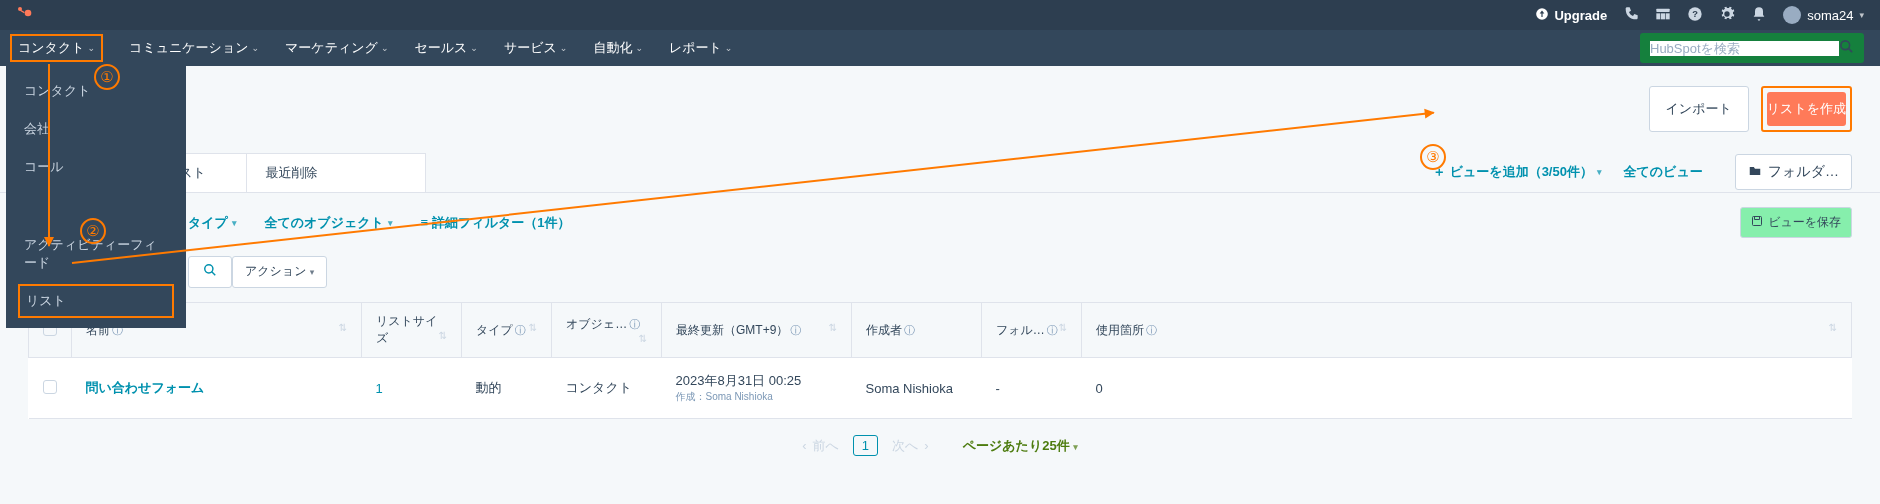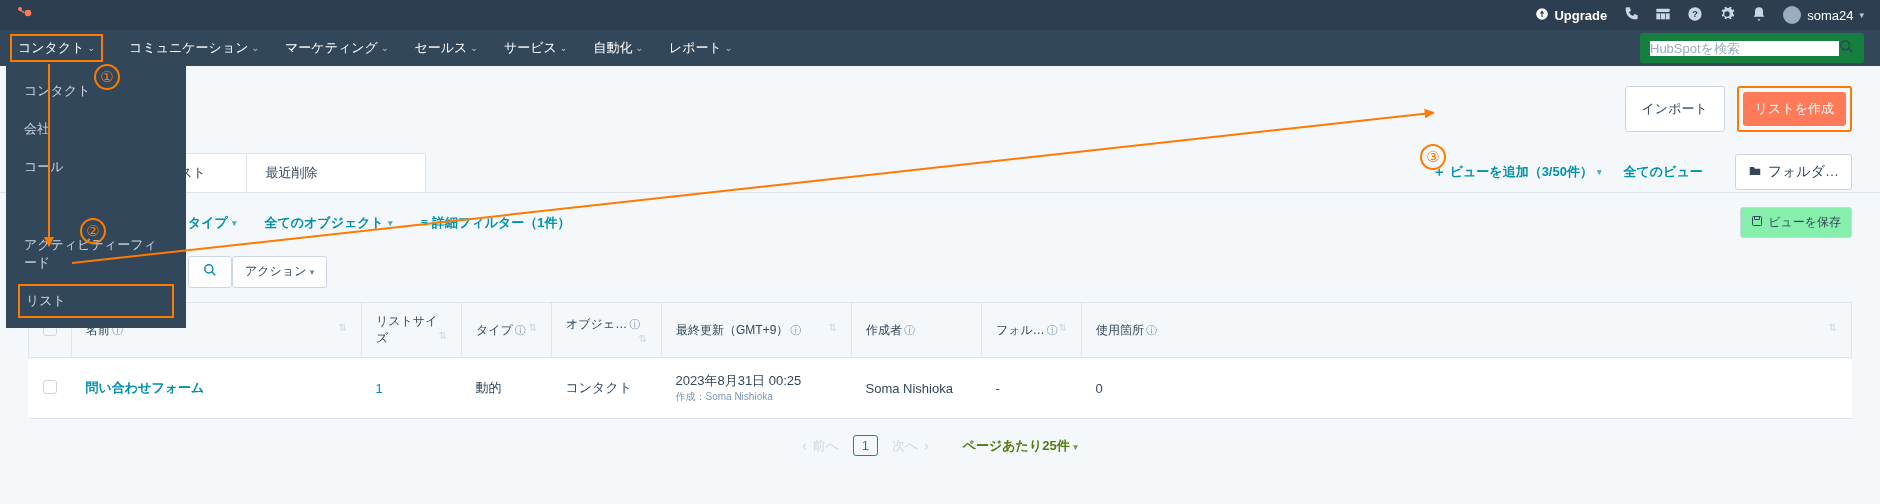--- a/index.html
+++ b/index.html
@@ -20,21 +20,21 @@
     .search-box { display: flex; align-items: center; background: #15803d; border-radius: 3px; width: 224px; height: 30px; padding: 0 10px; }
     .search-box input { border: none; outline: none; flex: 1; font-size: 13px; }
     .search-box input::placeholder { color: #99acc2; }
     .search-box .si { color: #33475b; font-size: 14px; }
     .dropdown { position: absolute; left: 6px; top: 64px; width: 180px; background: #33475b; padding: 8px 0; z-index: 100; }
     .dropdown-item { color: #cbd6e2; font-size: 13px; padding: 10px 18px; cursor: pointer; }
     .dd-list-boxed { border: 2px solid #ff7a00; margin: 2px 12px 2px 12px; padding: 6px 6px; }
     .content { position: relative; margin-left: 0; }
     .header-row { display: flex; justify-content: flex-end; padding: 20px 28px 10px; gap: 12px; }
     .btn-outline { border: 1px solid #cbd6e2; background: #fff; color: #33475b; padding: 8px 16px; font-size: 13px; border-radius: 3px; cursor: pointer; margin-left: 38px; }
-    .btn-primary { background: #ff7a59; color: #fff; border: none; padding: 8px 12px; font-size: 13px; border-radius: 3px; cursor: pointer; }
+    .btn-primary { background: #ff7a59; color: #fff; border: none; padding: 8px 0; font-size: 13px; border-radius: 3px; cursor: pointer; }
     .create-boxed { border: 2px solid #ff7a00; padding: 4px; border-radius: 3px; }
     .tabs-row { display: flex; align-items: center; padding: 0 28px; border-bottom: 1px solid #dfe3eb; margin-top: 10px; position: relative; }
     .tab { padding: 10px 18px; font-size: 13px; color: #33475b; border: 1px solid #dfe3eb; border-bottom: none; background: #fff; margin-right: -1px; min-width: 180px; display: flex; justify-content: space-between; align-items: center; }
     .tab.partial-left { min-width: auto; padding-left: 8px; border-left: none; }
     .tab-close { color: #7c98b6; cursor: pointer; font-size: 16px; }
     .tabs-actions { margin-left: auto; display: flex; gap: 22px; align-items: center; }
     .link-action { color: #0091ae; font-size: 13px; cursor: pointer; display: flex; align-items: center; gap: 4px; font-weight: 600; }
     .folder-btn { border: 1px solid #cbd6e2; padding: 8px 12px; font-size: 14px; color: #33475b; background: #fff; border-radius: 3px; display: flex; align-items: center; gap: 6px; cursor: pointer; margin-left: 10px; }
     .filters-row { display: flex; align-items: center; padding: 14px 28px; gap: 28px; }
     .filter { color: #0091ae; font-size: 13px; font-weight: 600; cursor: pointer; display: flex; align-items: center; gap: 4px; }

